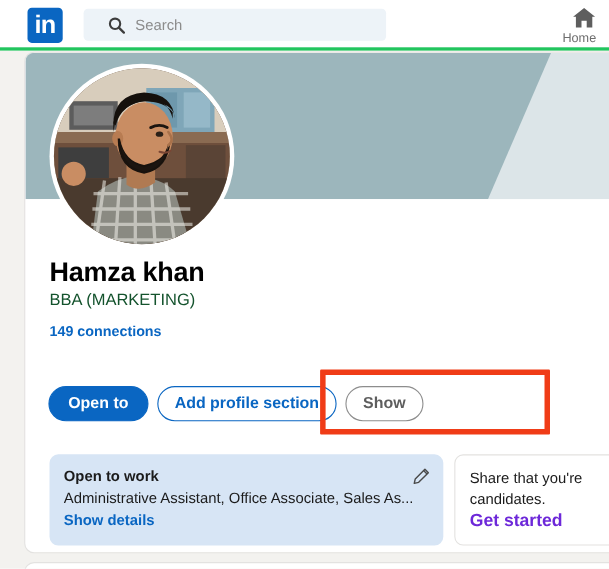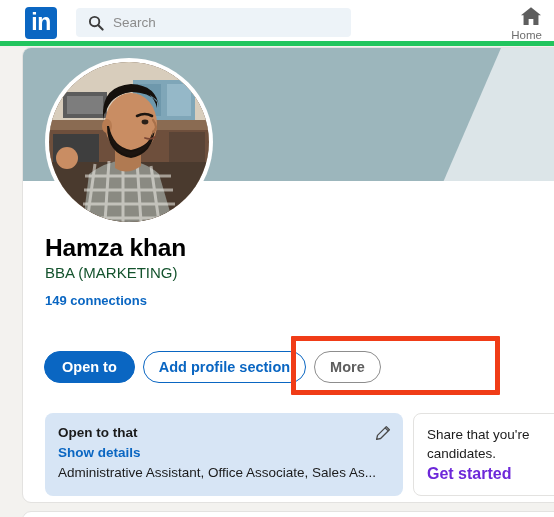--- a/index.html
+++ b/index.html
@@ -16,21 +16,21 @@
     -webkit-font-smoothing: antialiased;
   }
 
   
   #global-nav {
     position: absolute;
     top: 0; left: 0;
     width: 554px;
     height: 46px;
     background: #FFFFFF;
-    border-bottom: 5px solid #22c55e;
+    border-bottom: 3px solid #22c55e;
     z-index: 40;
   }
   #li-logo {
     position: absolute;
     left: 25px; top: 7px;
     width: 32px; height: 32px;
     background: #0A66C2;
     border-radius: 4px;
     color: #FFFFFF;
     font-weight: bold;
@@ -41,21 +41,21 @@
     font-family: "Liberation Sans", sans-serif;
   }
   #search-box {
     position: absolute;
     left: 76px; top: 8px;
     width: 275px; height: 29px;
     background: #EDF3F8;
     border-radius: 4px;
     display: flex;
     align-items: center;
-    padding-left: 12px;
+    padding-left: 22px;
   }
   #search-icon-wrap {
     width: 16px; height: 16px;
     display: flex; align-items: center; justify-content: center;
     flex: 0 0 auto;
   }
   #search-icon-wrap svg { display: block; }
   #search-input {
     border: none;
     background: transparent;
@@ -407,29 +407,29 @@
 
   <div id="identity-block">
     <div id="profile-name">Hamza khan</div>
     <div id="profile-headline">BBA (MARKETING)</div>
     <div id="connections-link">149 connections</div>
   </div>
 
   <div id="action-buttons">
     <div class="btn" id="open-to-button">Open to</div>
     <div class="btn" id="add-profile-section-button">Add profile section</div>
-    <div class="btn" id="more-button">More</div>
+    <div class="btn" id="more-button">Show</div>
   </div>
 
   <div id="info-cards">
 
     <div id="open-to-work-card">
-      <div id="open-to-work-title">Open to that</div>
+      <div id="open-to-work-title">Open to work</div>
+      <div id="open-to-work-desc">Administrative Assistant, Office Associate, Sales As...</div>
       <div id="show-details-link">Show details</div>
-      <div id="open-to-work-desc">Administrative Assistant, Office Associate, Sales As...</div>
       <div id="edit-open-to-work-button">
         <svg width="16" height="16" viewBox="0 0 16 16">
           <path d="M11.3 1.6 L14.4 4.7 L5.6 13.5 L1.6 14.4 L2.5 10.4 Z" fill="none" stroke="#4A4A4A" stroke-width="1.3" stroke-linejoin="round"></path>
           <line x1="10.1" y1="2.8" x2="13.2" y2="5.9" stroke="#4A4A4A" stroke-width="1.3"></line>
         </svg>
       </div>
     </div>
 
     <div id="share-hiring-card">
       <div id="share-hiring-text">Share that you're</div>

